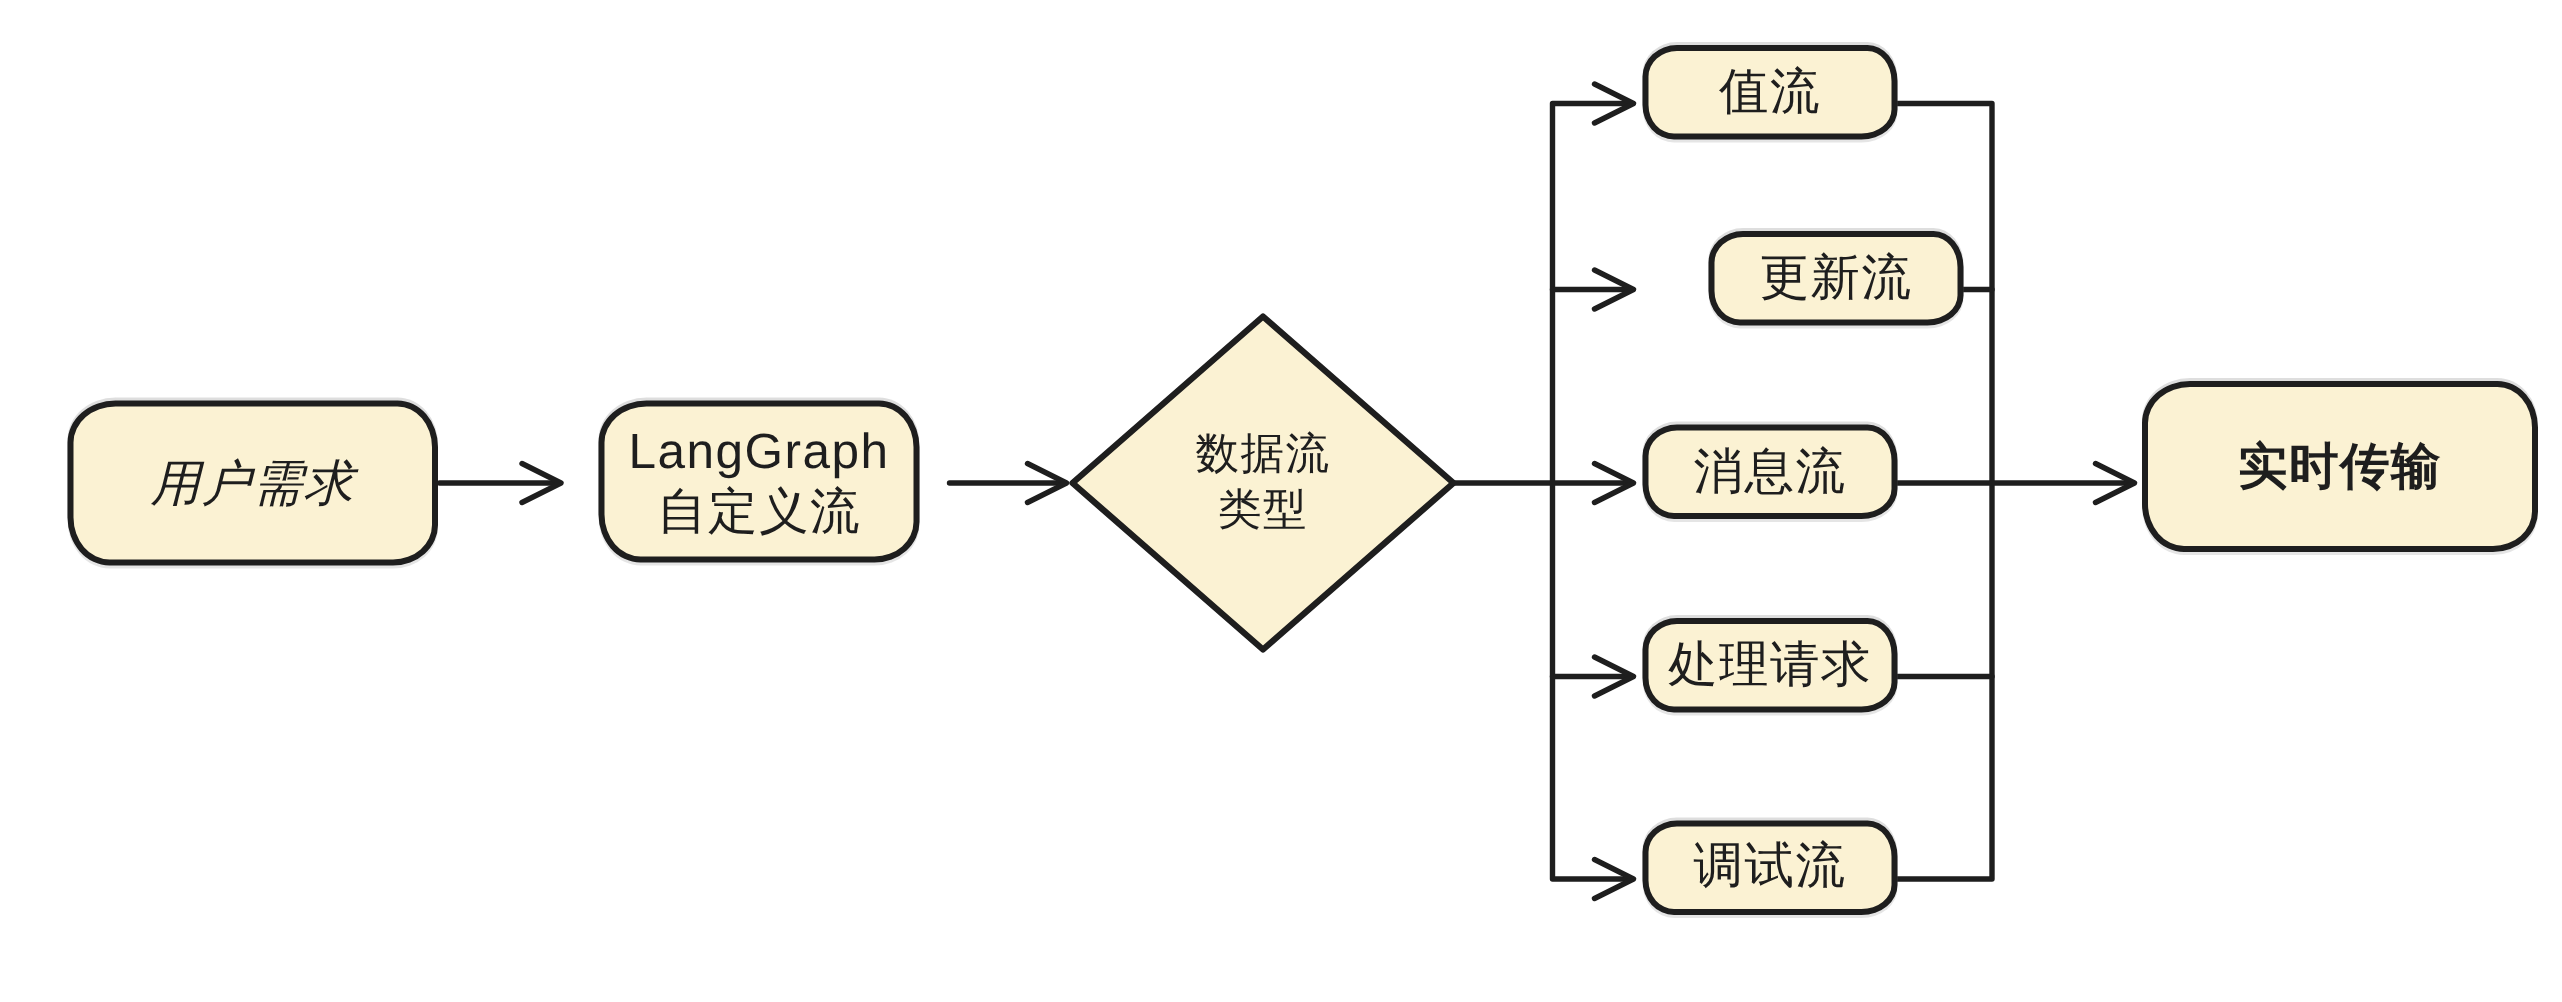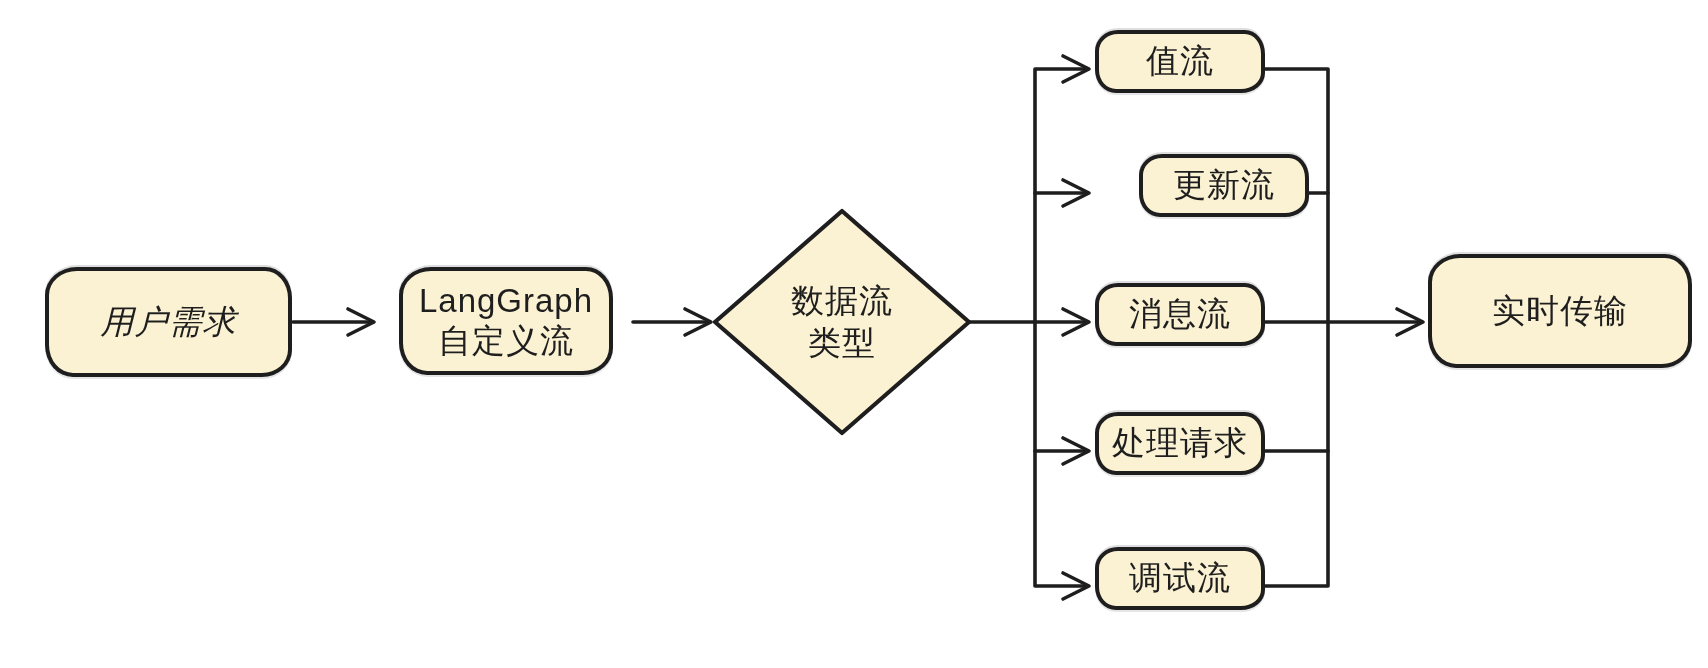--- a/index.html
+++ b/index.html
@@ -54,37 +54,37 @@
     font-size: 33px;
     font-weight: 500;
     letter-spacing: 1px;
     line-height: 1.22;
     box-shadow: 0 -2px 0 rgba(135,135,135,0.28), 0 2px 0 rgba(135,135,135,0.22);
   }
   .r-big    { border-radius: 32px 27px 30px 28px / 28px 31px 27px 32px; }
   .r-small  { border-radius: 23px 20px 24px 21px / 21px 24px 20px 23px; }
   .node-user     { left: 45px;   top: 267px; width: 247px; height: 110px; font-style: italic; }
   .node-process  { left: 377px;  top: 267px; width: 214px; height: 108px; margin-left: 22px; }
-  .node-realtime { left: 1428px; top: 254px; width: 264px; height: 114px; }
+  .node-realtime { left: 1428px; top: 254px; width: 264px; height: 114px; font-weight: bold; }
   .node-stream   { left: 1095px; width: 170px; height: 63px; }
   .node-values   { top: 30px; }
   .node-updates  { top: 154px; margin-left: 44px; }
   .node-messages { top: 283px; }
   .node-custom   { top: 412px; }
   .node-debug    { top: 547px; font-family: Liberation Serif, serif; }
   .diamond-label {
     position: absolute;
     left: 732px; top: 262px;
     width: 220px; height: 120px;
     display: flex;
     align-items: center;
     justify-content: center;
     text-align: center;
     color: #1e1e1e;
-    font-size: 33px;
+    font-size: 29px;
     font-weight: 500;
     letter-spacing: 1px;
     line-height: 1.28;
   }
 </style>
 </head>
 <body>
 
 <div class="canvas">
 

